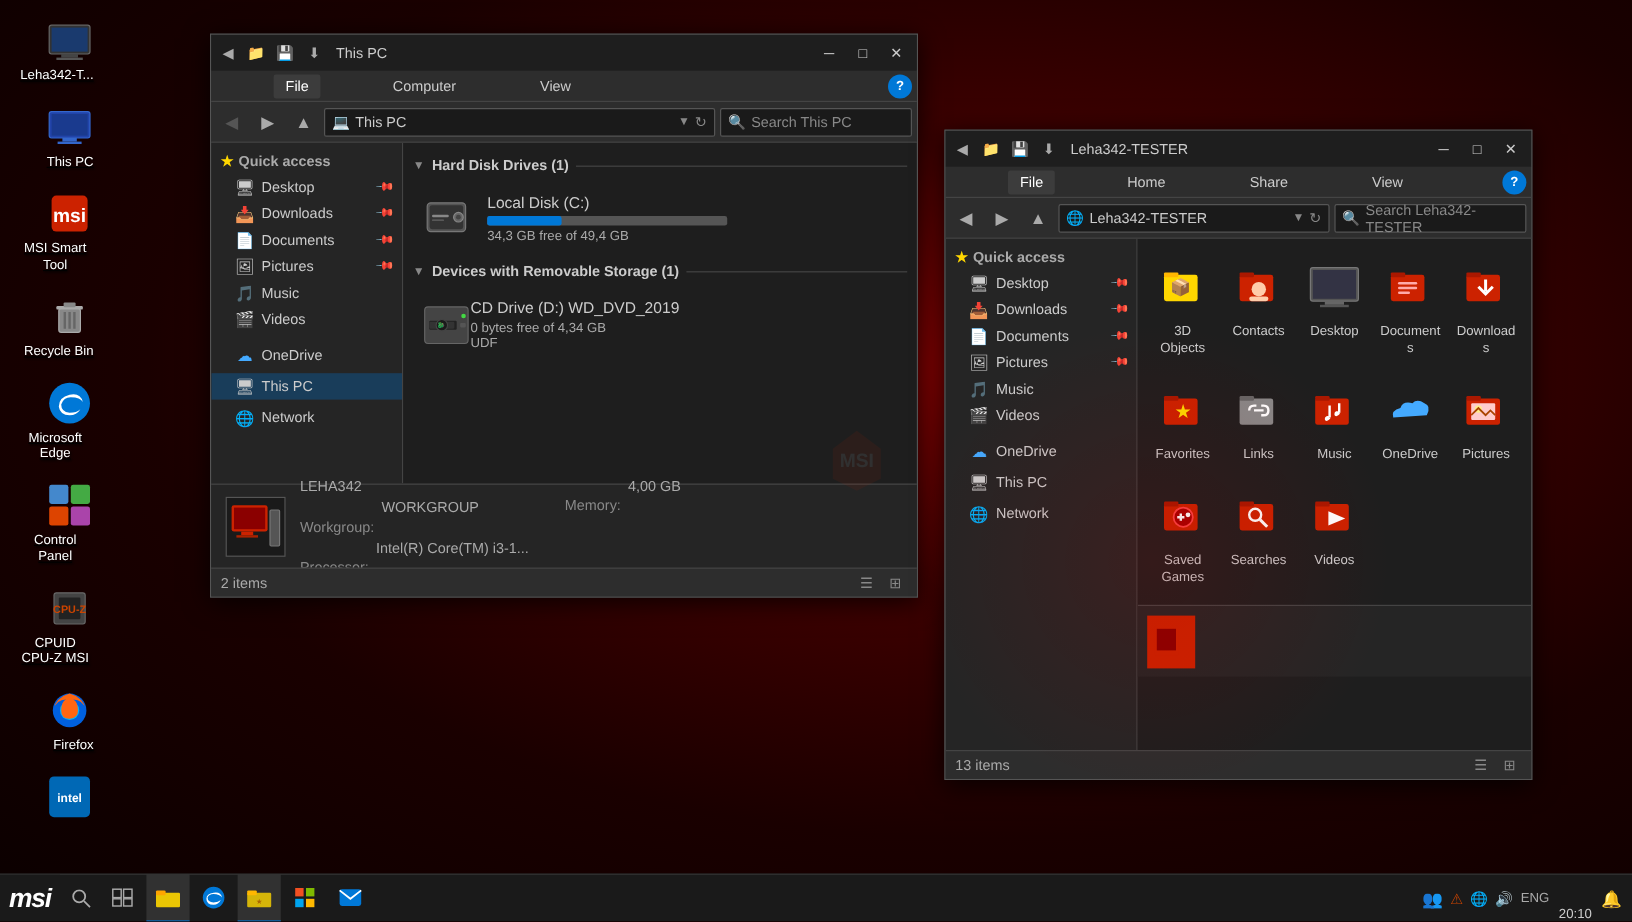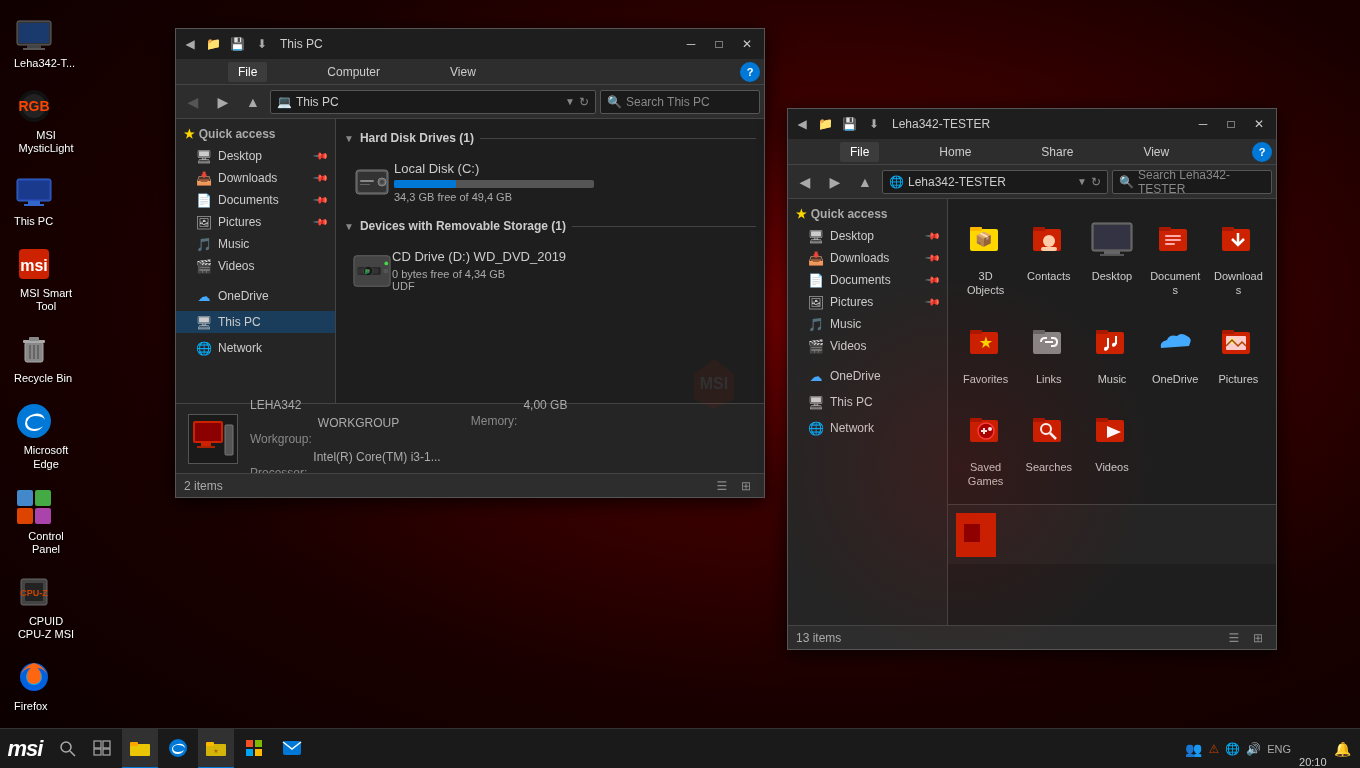--- a/index.html
+++ b/index.html
@@ -40,25 +40,26 @@
       top: 10px;
       left: 10px;
       display: flex;
       flex-direction: column;
       gap: 8px;
     }
 
     .desktop-icon {
       display: flex;
       flex-direction: column;
-      align-items: flex-start;
+      align-items: flex-end;
       width: 72px;
       cursor: pointer;
       padding: 4px;
       border-radius: 4px;
+      text-decoration: underline;
     }
 
     .desktop-icon .icon-img {
       width: 40px;
       height: 40px;
       display: flex;
       align-items: center;
       justify-content: center;
       font-size: 28px;
       margin-bottom: 3px;
@@ -389,23 +390,23 @@
     }
 
     .section-arrow {
       color: #888;
       font-size: 10px;
     }
 
     
     .drive-item {
       display: flex;
-      align-items: center;
+      align-items: flex-start;
       padding: 8px;
-      gap: 2px;
+      gap: 14px;
       cursor: pointer;
       border-radius: 2px;
       margin-bottom: 4px;
     }
 
     .drive-icon {
       width: 40px;
       height: 40px;
       display: flex;
       align-items: center;
@@ -616,30 +617,20 @@
         <svg width="38" height="38" viewBox="0 0 38 38">
           <rect x="2" y="6" width="34" height="24" rx="2" fill="#333" stroke="#666" stroke-width="1"></rect>
           <rect x="4" y="8" width="30" height="20" fill="#1a3a6e"></rect>
           <rect x="12" y="30" width="14" height="3" fill="#444"></rect>
           <rect x="8" y="33" width="22" height="2" fill="#555"></rect>
         </svg>
       </div>
       <span class="icon-label">Leha342-T...</span>
     </div>
 
-    <div class="desktop-icon">
-      <div class="icon-img">
-        <svg width="38" height="38" viewBox="0 0 38 38">
-          <circle cx="19" cy="19" r="16" fill="#111"></circle>
-          <circle cx="19" cy="19" r="12" fill="#222"></circle>
-          <text x="19" y="24" text-anchor="middle" fill="#ff4400" font-size="14" font-weight="bold">RGB</text>
-        </svg>
-      </div>
-      <span class="icon-label">MSI MysticLight</span>
-    </div>
 
     <div class="desktop-icon">
       <div class="icon-img">
         <svg width="38" height="38" viewBox="0 0 38 38">
           <rect x="2" y="6" width="34" height="22" rx="2" fill="#2244aa" stroke="#3366cc" stroke-width="1"></rect>
           <rect x="4" y="8" width="30" height="18" fill="#1a3a8e"></rect>
           <rect x="13" y="28" width="12" height="3" fill="#3366cc"></rect>
           <rect x="9" y="31" width="20" height="2" fill="#3366cc"></rect>
         </svg>
       </div>

